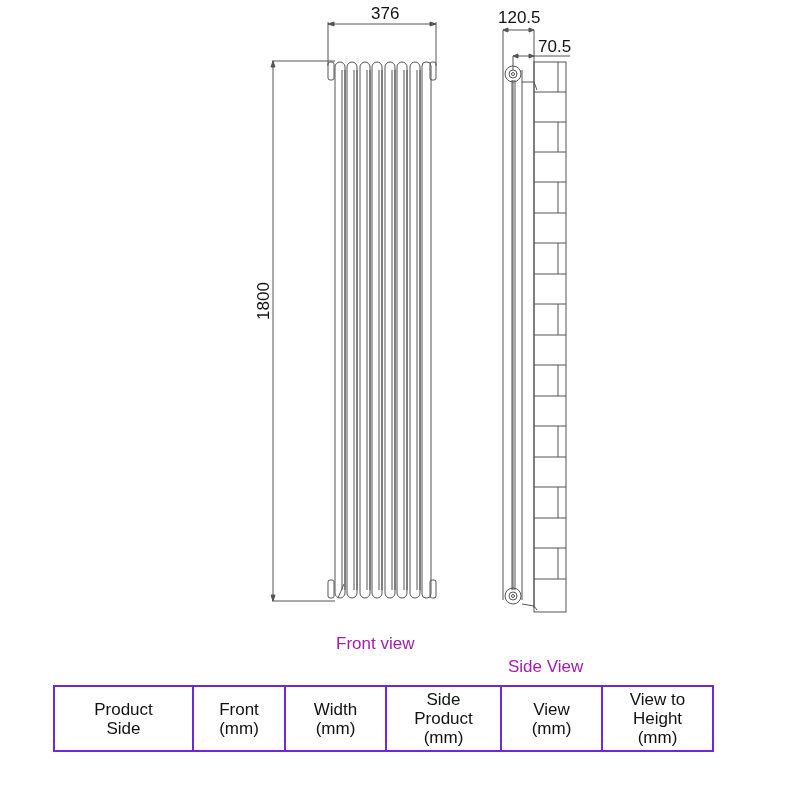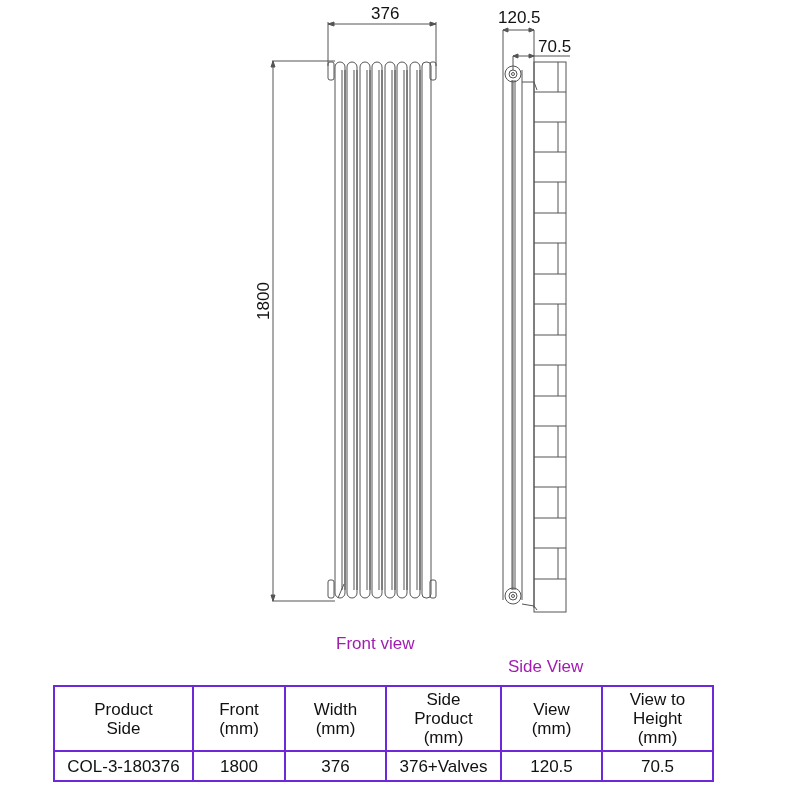--- a/index.html
+++ b/index.html
@@ -169,22 +169,14 @@
     <th>
       <span class="hline">View</span>
       <span class="hline">(mm)</span>
     </th>
     <th>
       <span class="hline">View to</span>
       <span class="hline">Height</span>
       <span class="hline">(mm)</span>
     </th>
   </tr>
-  <tr class="row">
-    <td>COL-3-180376</td>
-    <td>1800</td>
-    <td>376</td>
-    <td>376+Valves</td>
-    <td>120.5</td>
-    <td>70.5</td>
-  </tr>
 </tbody>
   </table>
 
 </body></html>

